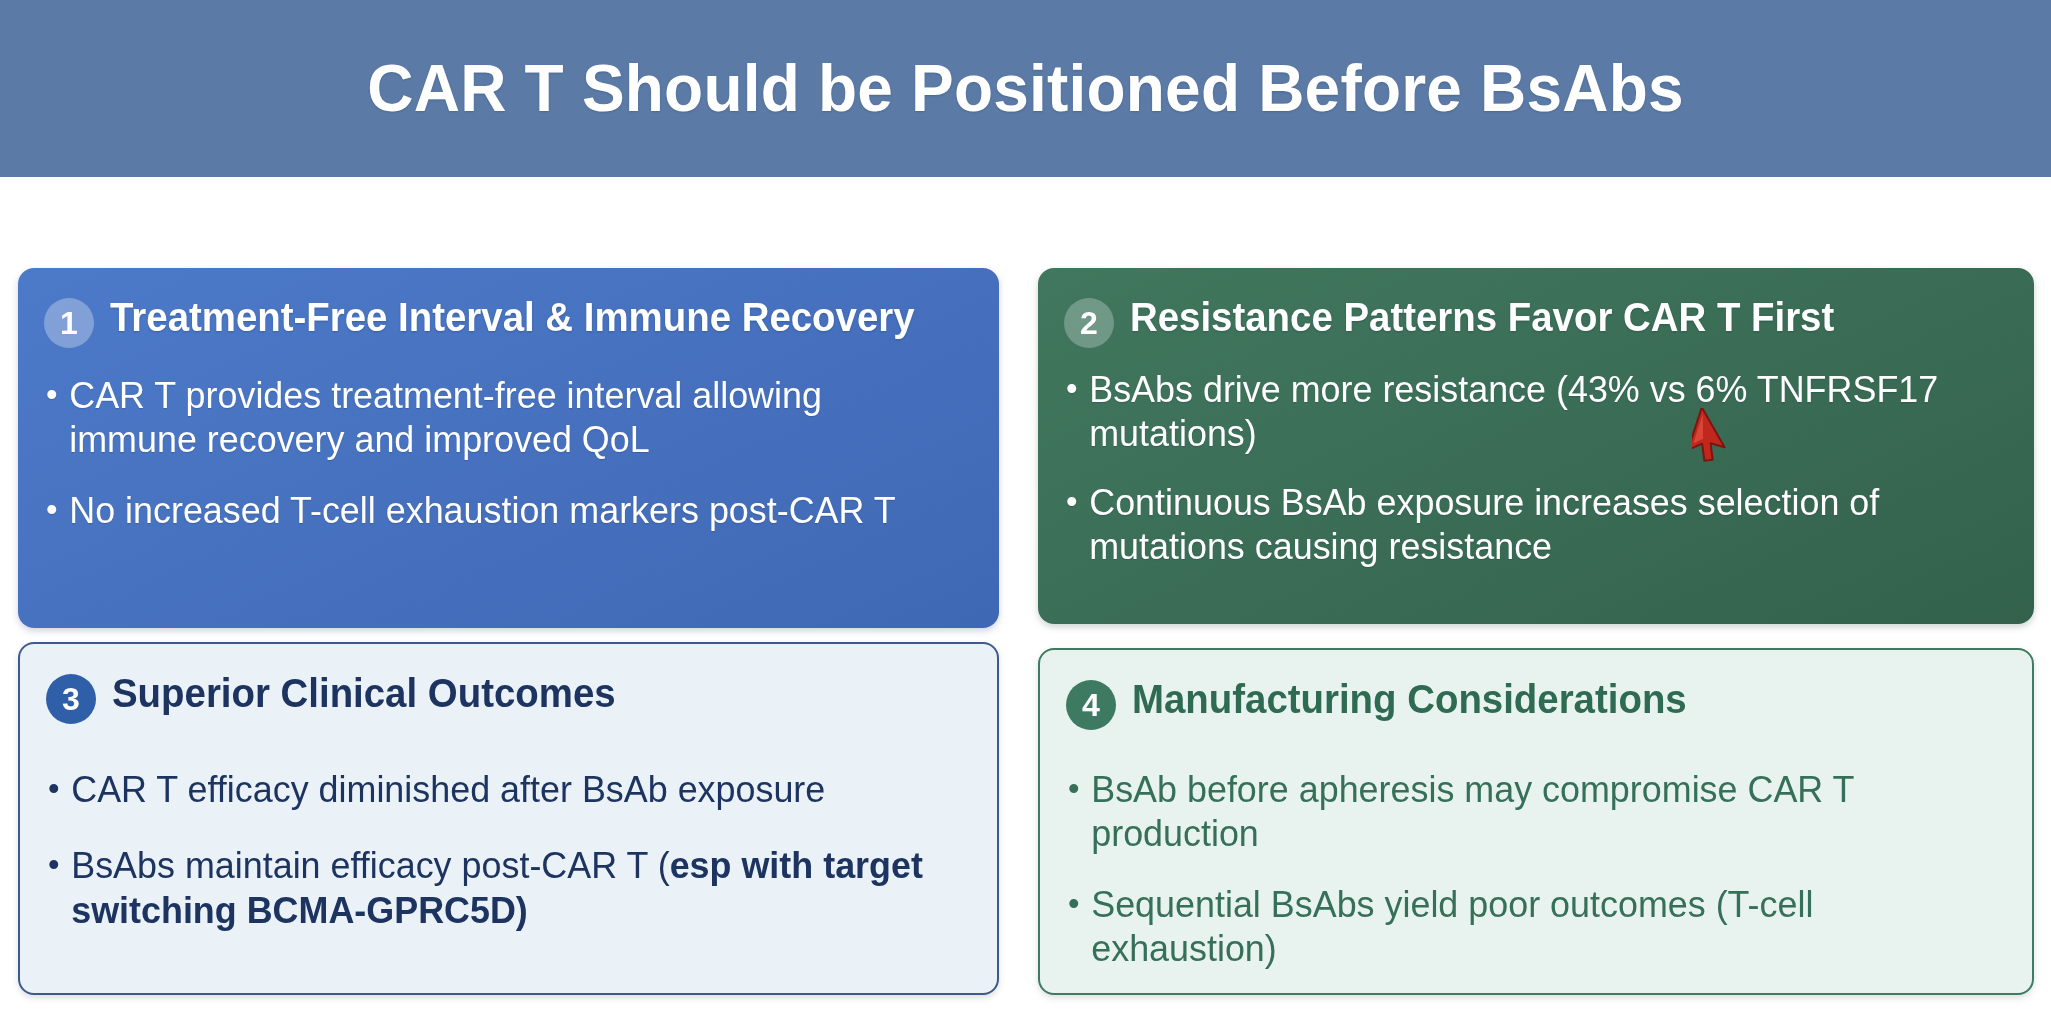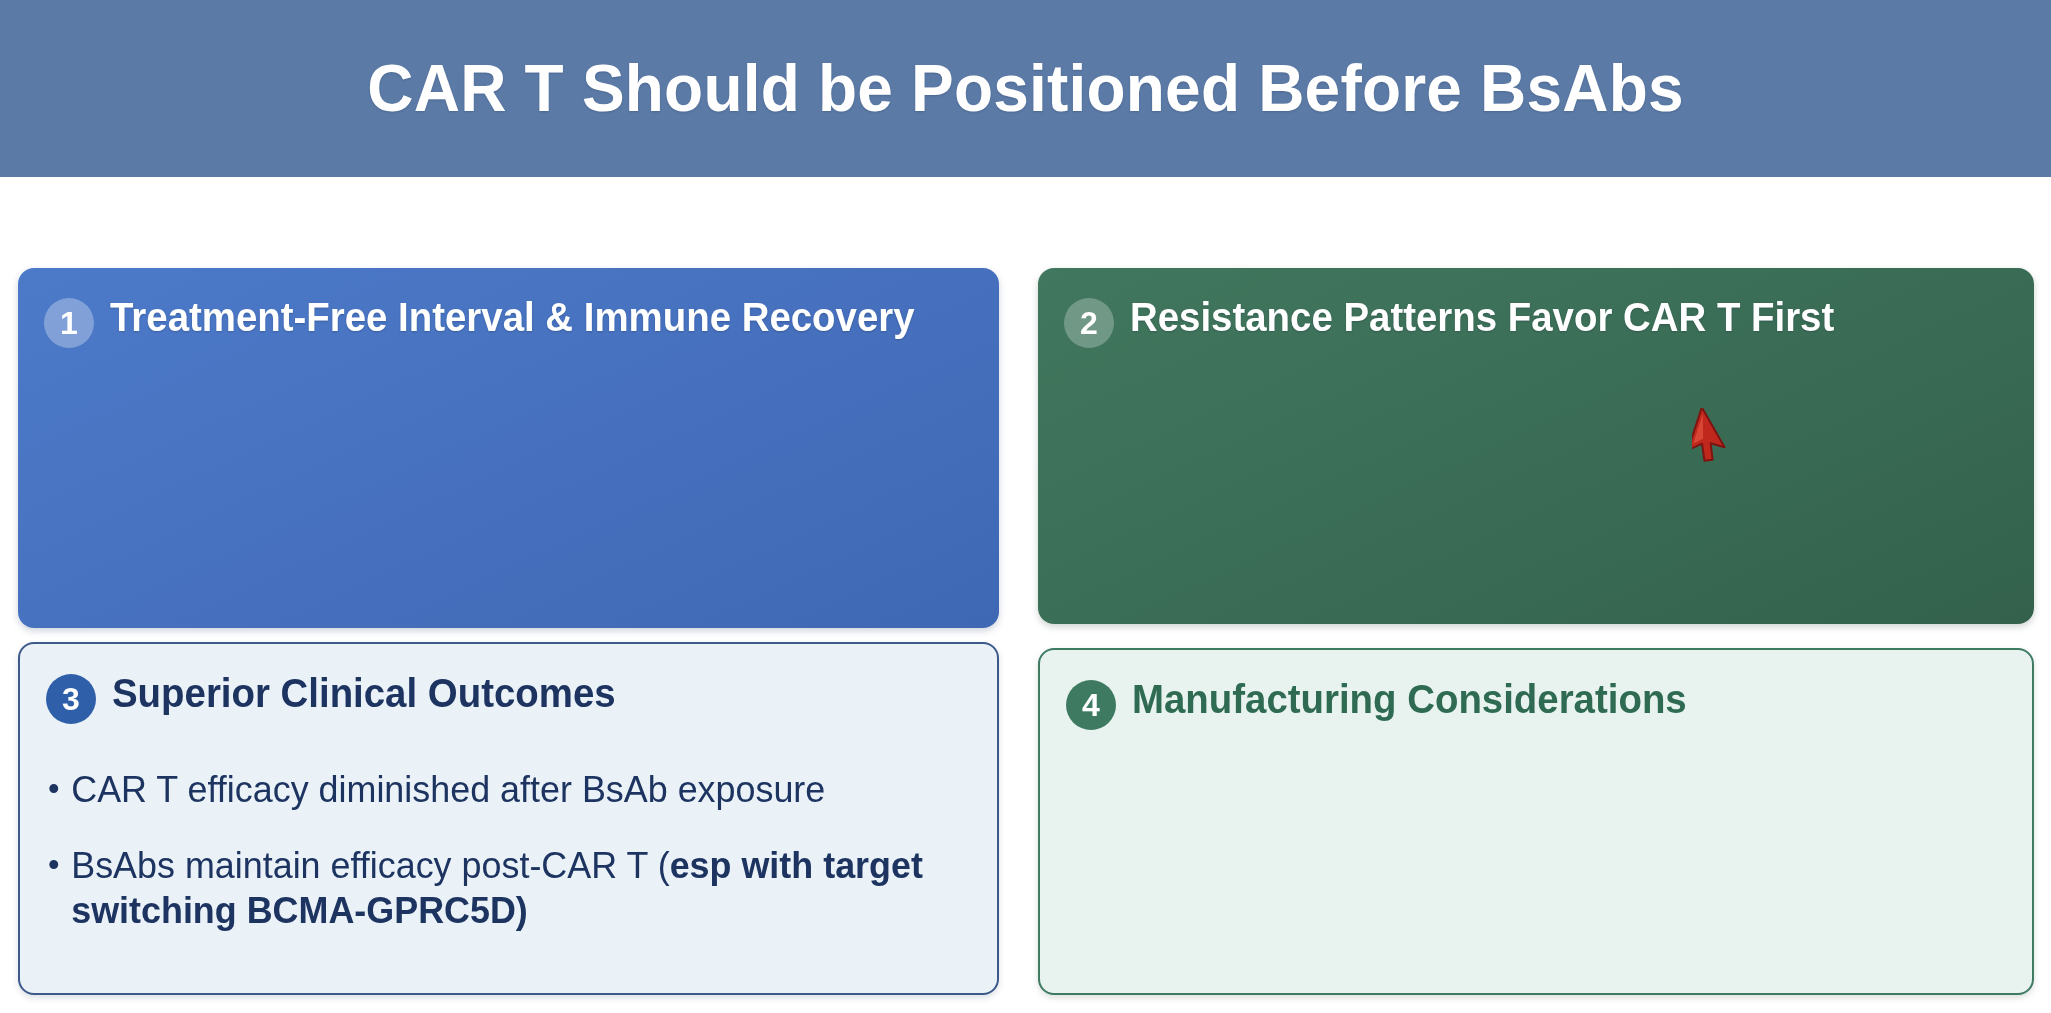--- a/index.html
+++ b/index.html
@@ -187,45 +187,57 @@
     <div class="header-title">CAR T Should be Positioned Before BsAbs</div>
   </div>
 
   <div class="grid">
 
     <div class="card card-1 theme-blue-solid">
       <div class="card-head">
         <div class="badge badge-on-blue">1</div>
         <div class="card-title title-white">Treatment-Free Interval &amp; Immune Recovery</div>
       </div>
+      <ul class="bullets">
+        <li class="bullet text-white">CAR T provides treatment-free interval allowing immune recovery and improved QoL</li>
+        <li class="bullet text-white">No increased T-cell exhaustion markers post-CAR T</li>
+      </ul>
     </div>
 
     <div class="card card-2 theme-green-solid">
       <div class="card-head">
         <div class="badge badge-on-green">2</div>
         <div class="card-title title-white">Resistance Patterns Favor CAR T First</div>
       </div>
+      <ul class="bullets">
+        <li class="bullet text-white">BsAbs drive more resistance (43% vs 6% TNFRSF17 mutations)</li>
+        <li class="bullet text-white">Continuous BsAb exposure increases selection of mutations causing resistance</li>
+      </ul>
     </div>
 
     <div class="card card-3 theme-blue-light">
       <div class="card-head">
         <div class="badge badge-blue">3</div>
         <div class="card-title title-navy">Superior Clinical Outcomes</div>
       </div>
       <ul class="bullets">
         <li class="bullet text-navy">CAR T efficacy diminished after BsAb exposure</li>
         <li class="bullet text-navy"><span>BsAbs maintain efficacy post-CAR T (</span><b>esp with target switching BCMA-GPRC5D)</b></li>
       </ul>
     </div>
 
     <div class="card card-4 theme-green-light">
       <div class="card-head">
         <div class="badge badge-green">4</div>
         <div class="card-title title-dgreen">Manufacturing Considerations</div>
       </div>
+      <ul class="bullets">
+        <li class="bullet text-dgreen">BsAb before apheresis may compromise CAR T production</li>
+        <li class="bullet text-dgreen">Sequential BsAbs yield poor outcomes (T-cell exhaustion)</li>
+      </ul>
     </div>
 
   </div>
 
   <div class="cursor">
     <svg width="58" height="68" viewBox="0 0 58 68" xmlns="http://www.w3.org/2000/svg">
       <g transform="rotate(18 20 10)">
         <path d="M7 3 L7 48 L18.5 37.5 L26 53 L33.5 49.5 L26.5 34.5 L41 34 Z" fill="#c0281e" stroke="#7d1410" stroke-width="2" stroke-linejoin="round"></path>
         <path d="M10 9 L10 40 L18 32.5 L14 21 Z" fill="#e2503f" opacity="0.75"></path>
       </g>

